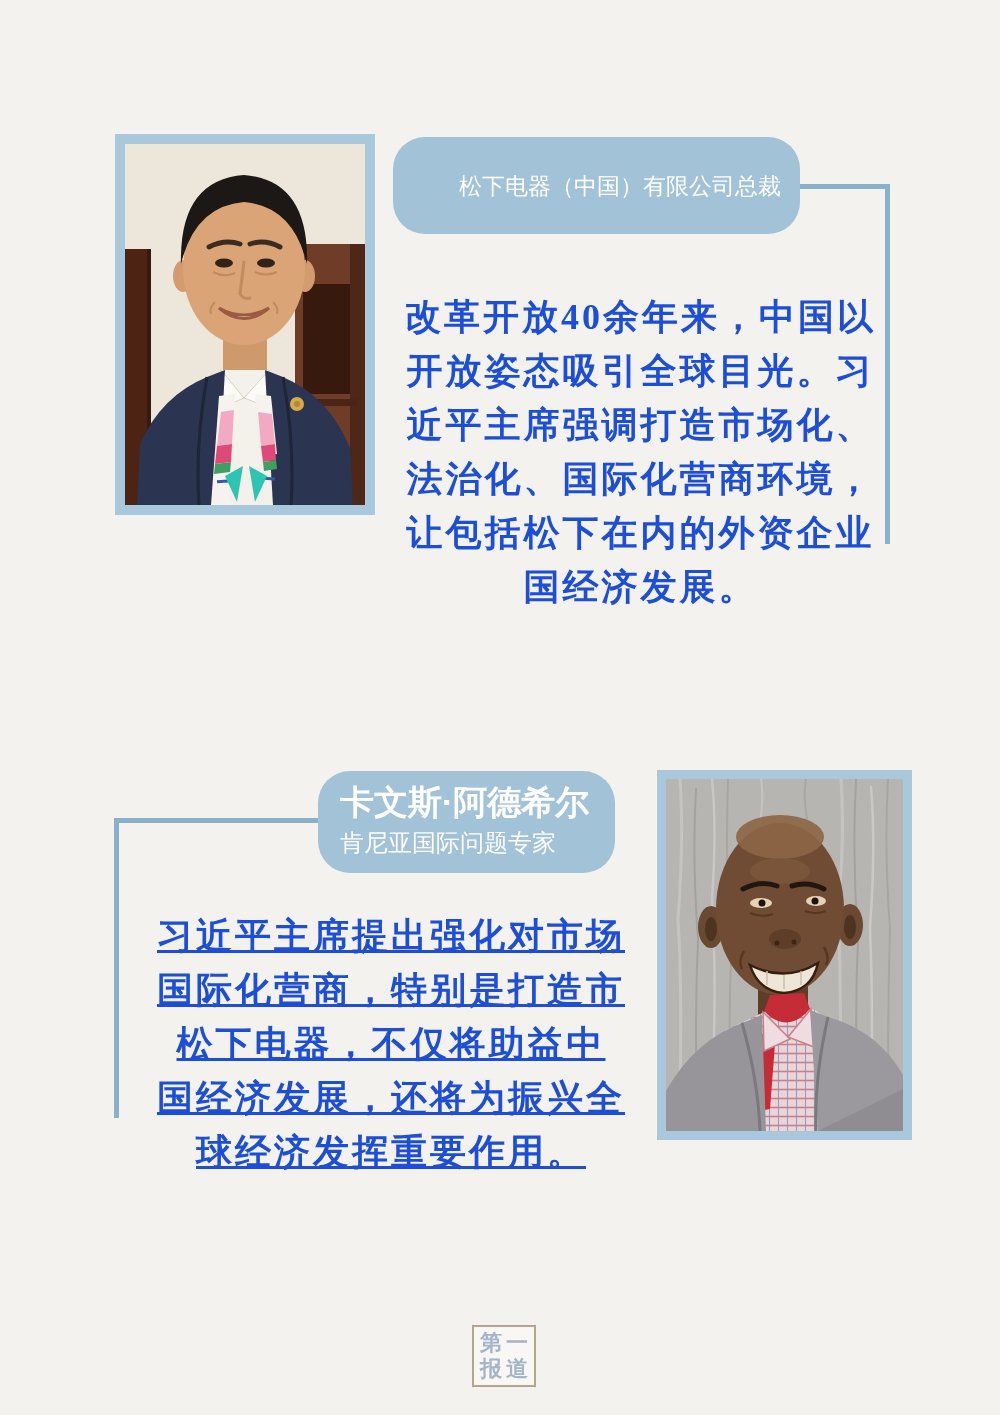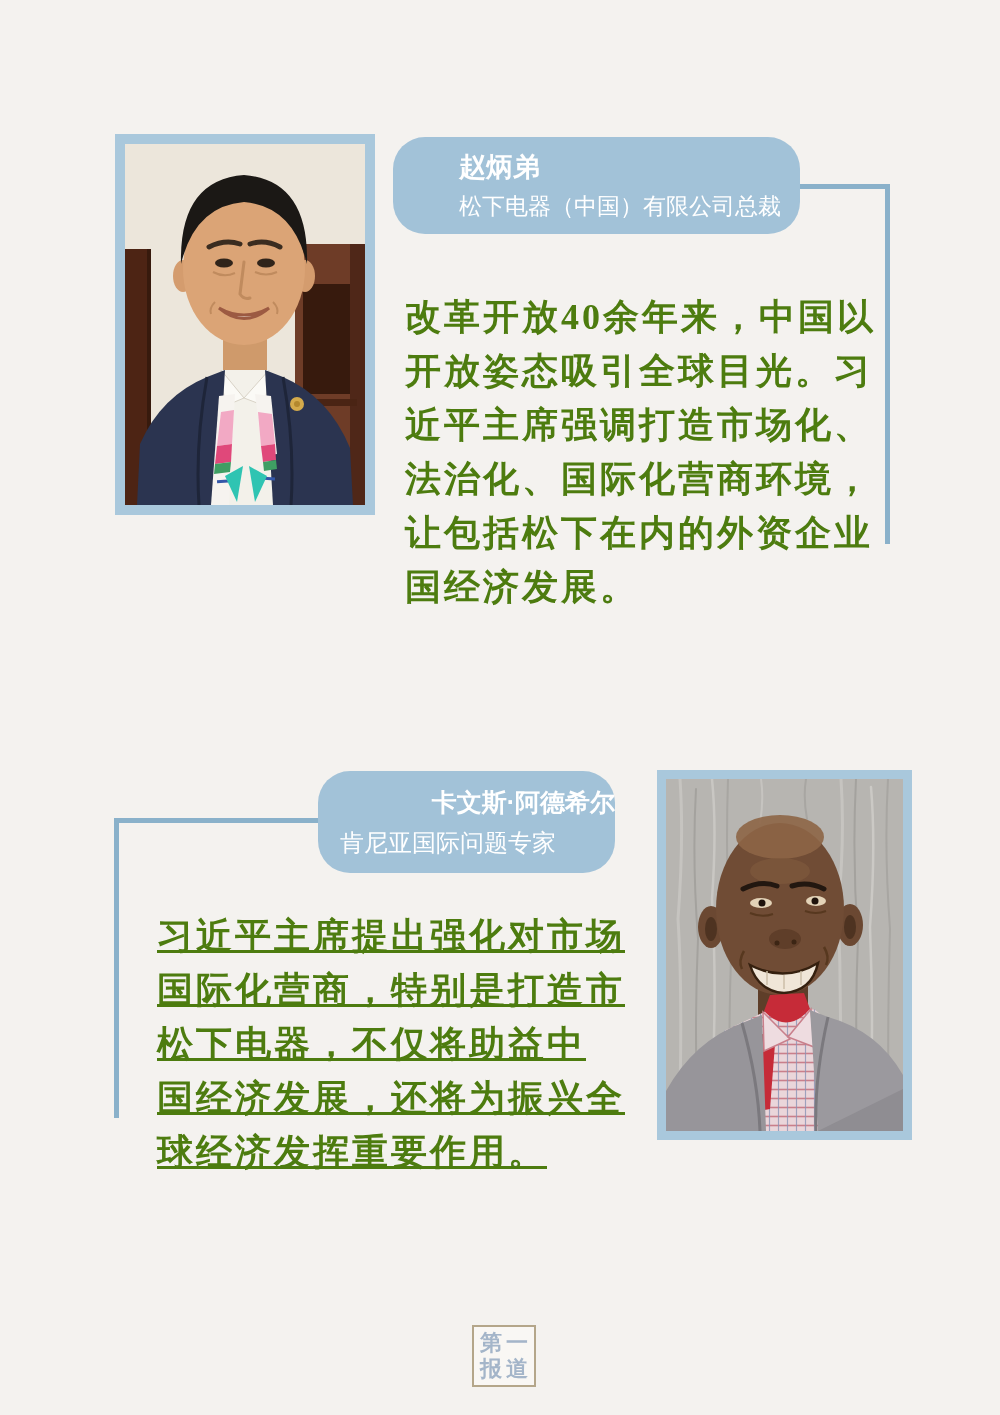--- a/index.html
+++ b/index.html
@@ -14,33 +14,33 @@
   .badge{
     position:absolute;background:#a2c2d8;border-radius:32px;color:#ffffff;
     display:flex;flex-direction:column;justify-content:center;box-sizing:border-box;z-index:3;
   }
   .badge .b-name{font-weight:bold;}
   .badge .b-title{font-weight:normal;}
   .badge-top{left:393px;top:137px;width:407px;height:97px;padding-left:66px;gap:5px;}
   .badge-top .b-name{font-size:27px;line-height:36px;}
   .badge-top .b-title{font-size:23px;line-height:32px;}
   .badge-bottom{left:318px;top:771px;width:297px;height:102px;padding-left:22px;gap:6px;}
-  .badge-bottom .b-name{font-size:25px;line-height:36px;text-align:right;}
+  .badge-bottom .b-name{font-size:34px;line-height:36px;}
   .badge-bottom .b-title{font-size:24px;line-height:34px;}
   
   .deco-line{position:absolute;background:#8ab1ca;z-index:1;}
   .line-top-h{left:798px;top:184px;width:92px;height:5px;}
   .line-top-v{left:885px;top:184px;width:5px;height:360px;}
   .line-bot-h{left:114px;top:818px;width:204px;height:5px;}
   .line-bot-v{left:114px;top:818px;width:5px;height:300px;}
   
   .quote{
-    position:absolute;color:#4d7c0f;z-index:2;
+    position:absolute;color:#1d4ed8;z-index:2;
     font-family:"Liberation Serif","DejaVu Serif",serif;font-weight:600;
-    font-size:36px;letter-spacing:3px;
+    font-size:36px;letter-spacing:3px;text-align:center;
   }
   .quote .qline{display:block;height:54px;line-height:54px;white-space:nowrap;}
   .quote-top{left:405px;top:290px;}
   .quote-bottom{left:157px;top:909px;text-decoration:underline;}
   
   .seal{
     position:absolute;left:472px;top:1325px;width:64px;height:62px;box-sizing:border-box;
     border:2px solid #b4a68a;background:#f9f7f4;
     display:grid;grid-template-columns:1fr 1fr;grid-template-rows:1fr 1fr;
     place-items:center;padding:4px 6px;column-gap:4px;row-gap:1px;
@@ -117,21 +117,20 @@
 
         <circle cx="172" cy="260" r="7" fill="#d4aa4b"></circle>
         <circle cx="172" cy="260" r="3" fill="#b3882e"></circle>
       </svg>
     </div>
 
     <div class="deco-line line-top-h"></div>
     <div class="deco-line line-top-v"></div>
 
     <div class="badge badge-top">
-      <div class="b-name">赵炳弟</div>
       <div class="b-title">松下电器（中国）有限公司总裁</div>
     </div>
 
     <div class="quote quote-top">
       <span class="qline">改革开放40余年来，中国以</span>
       <span class="qline">开放姿态吸引全球目光。习</span>
       <span class="qline">近平主席强调打造市场化、</span>
       <span class="qline">法治化、国际化营商环境，</span>
       <span class="qline">让包括松下在内的外资企业</span>
       <span class="qline">国经济发展。</span>

